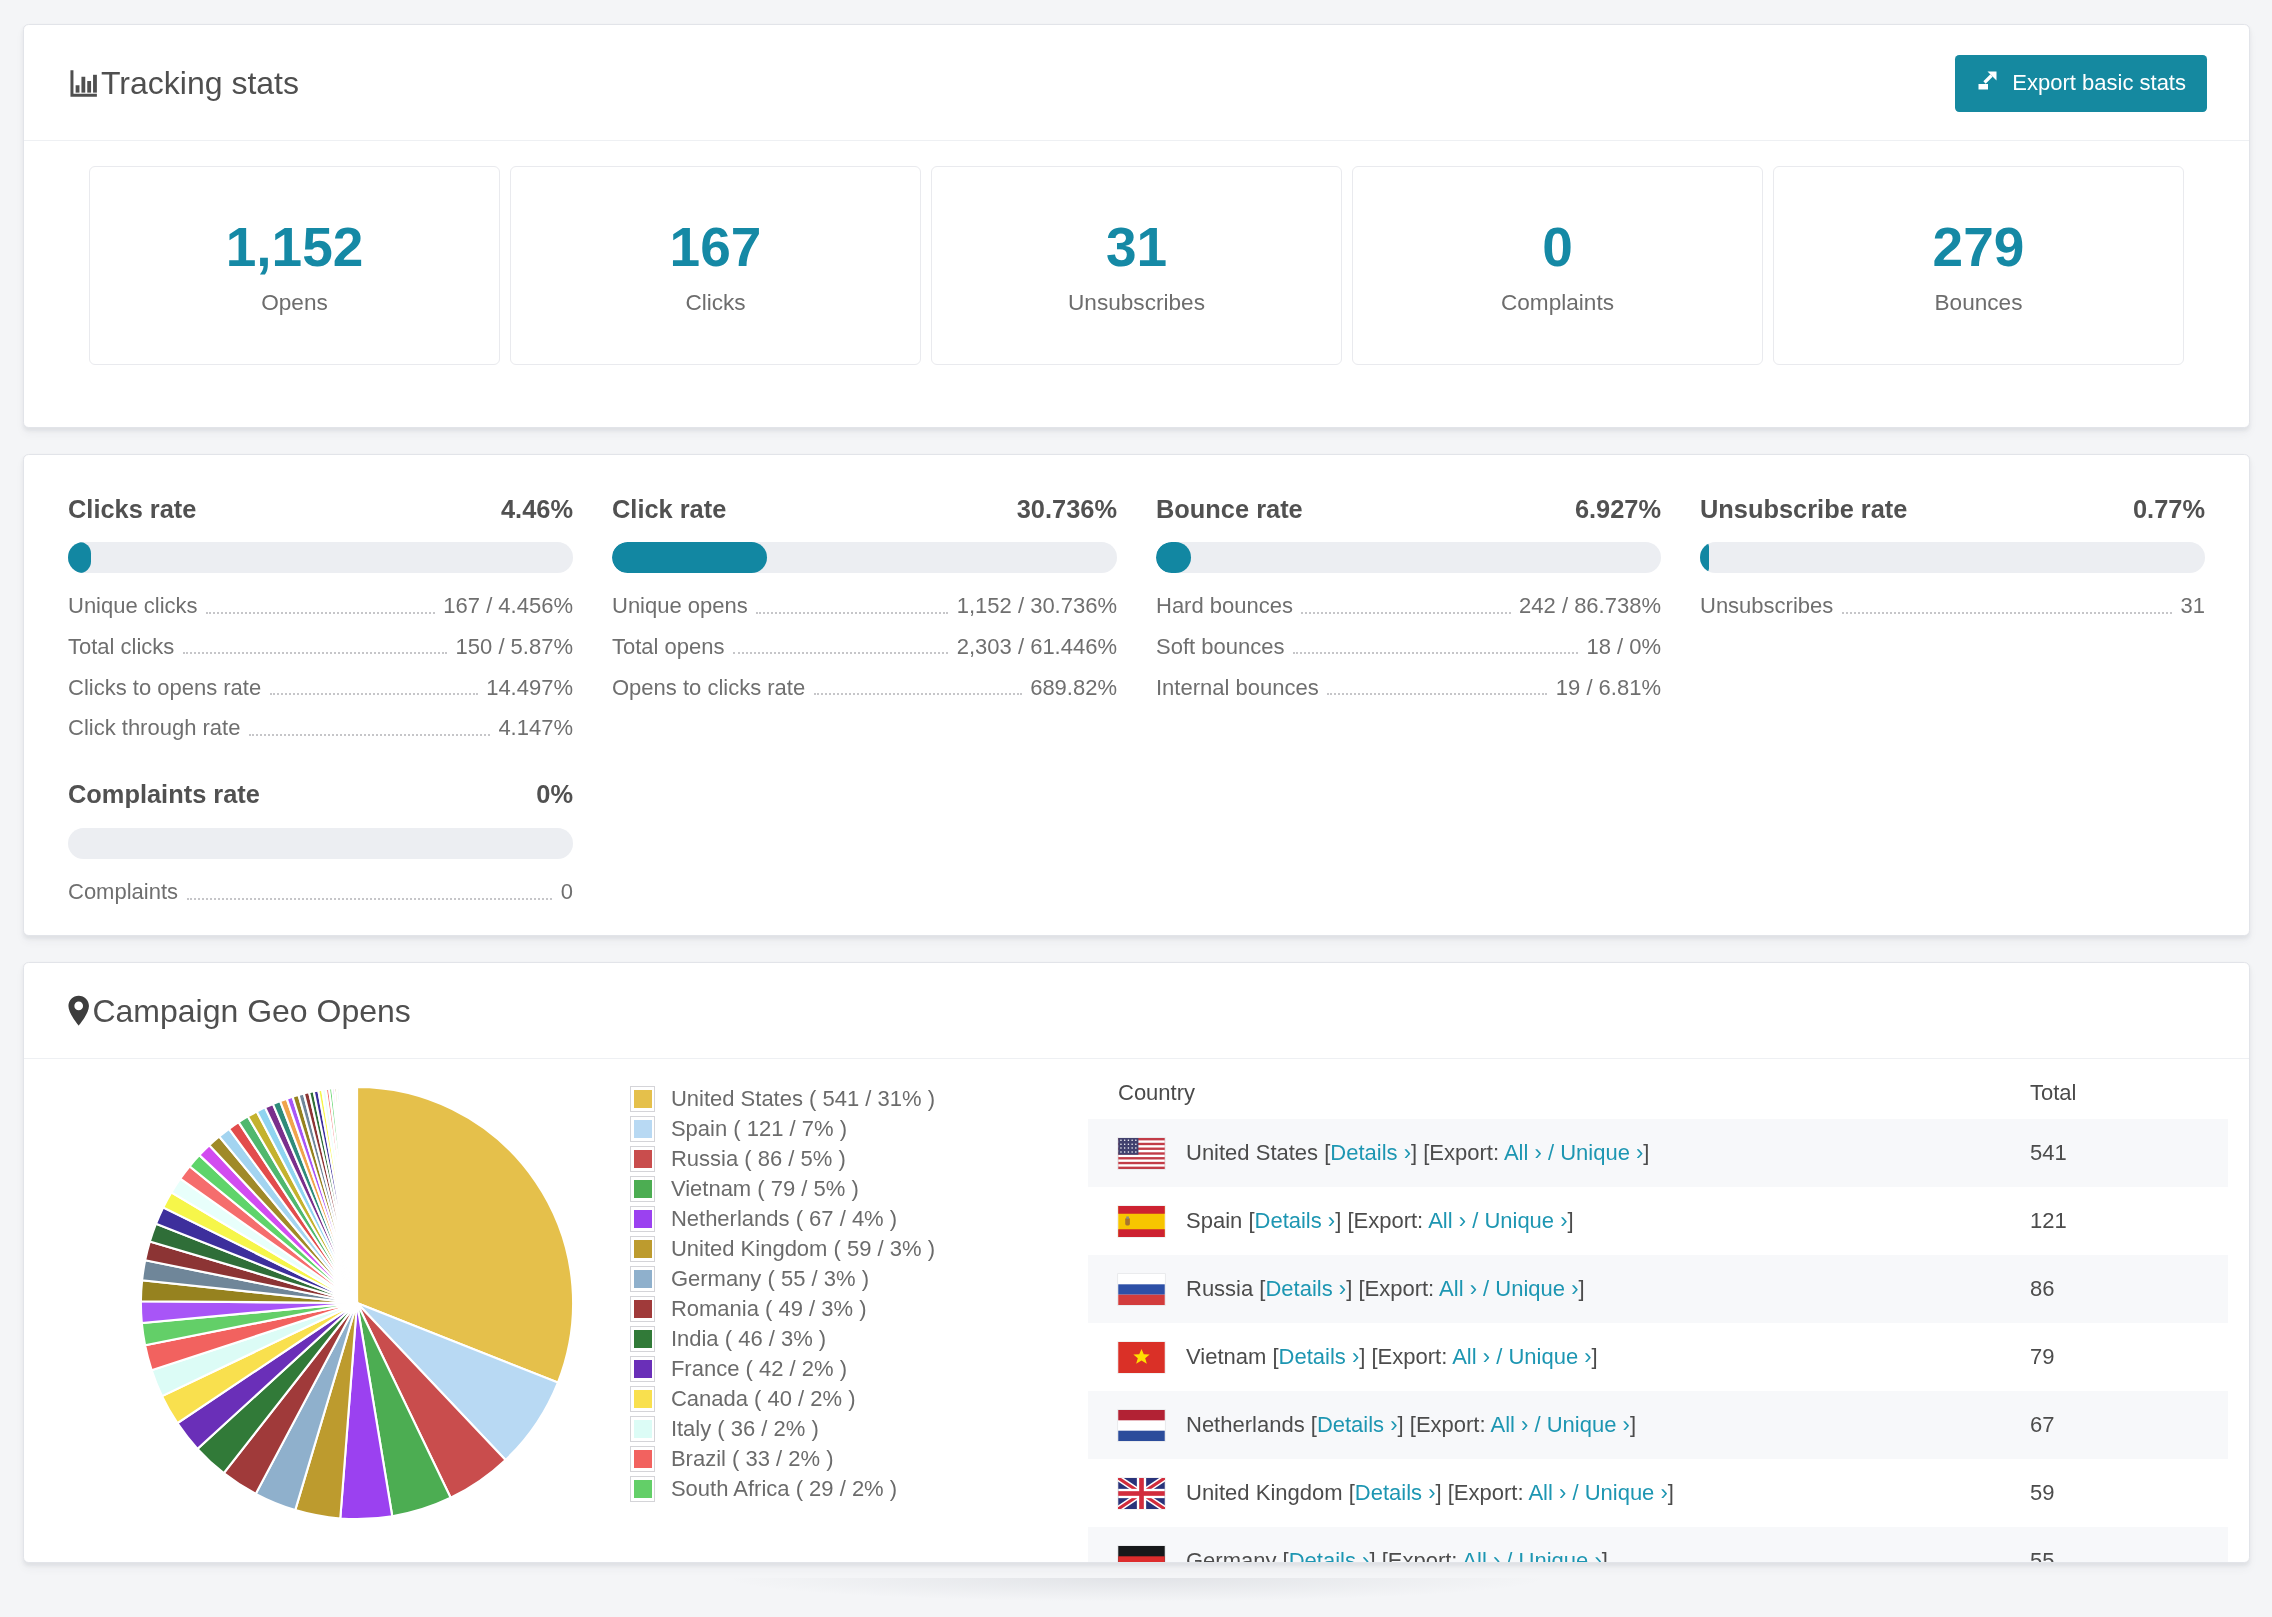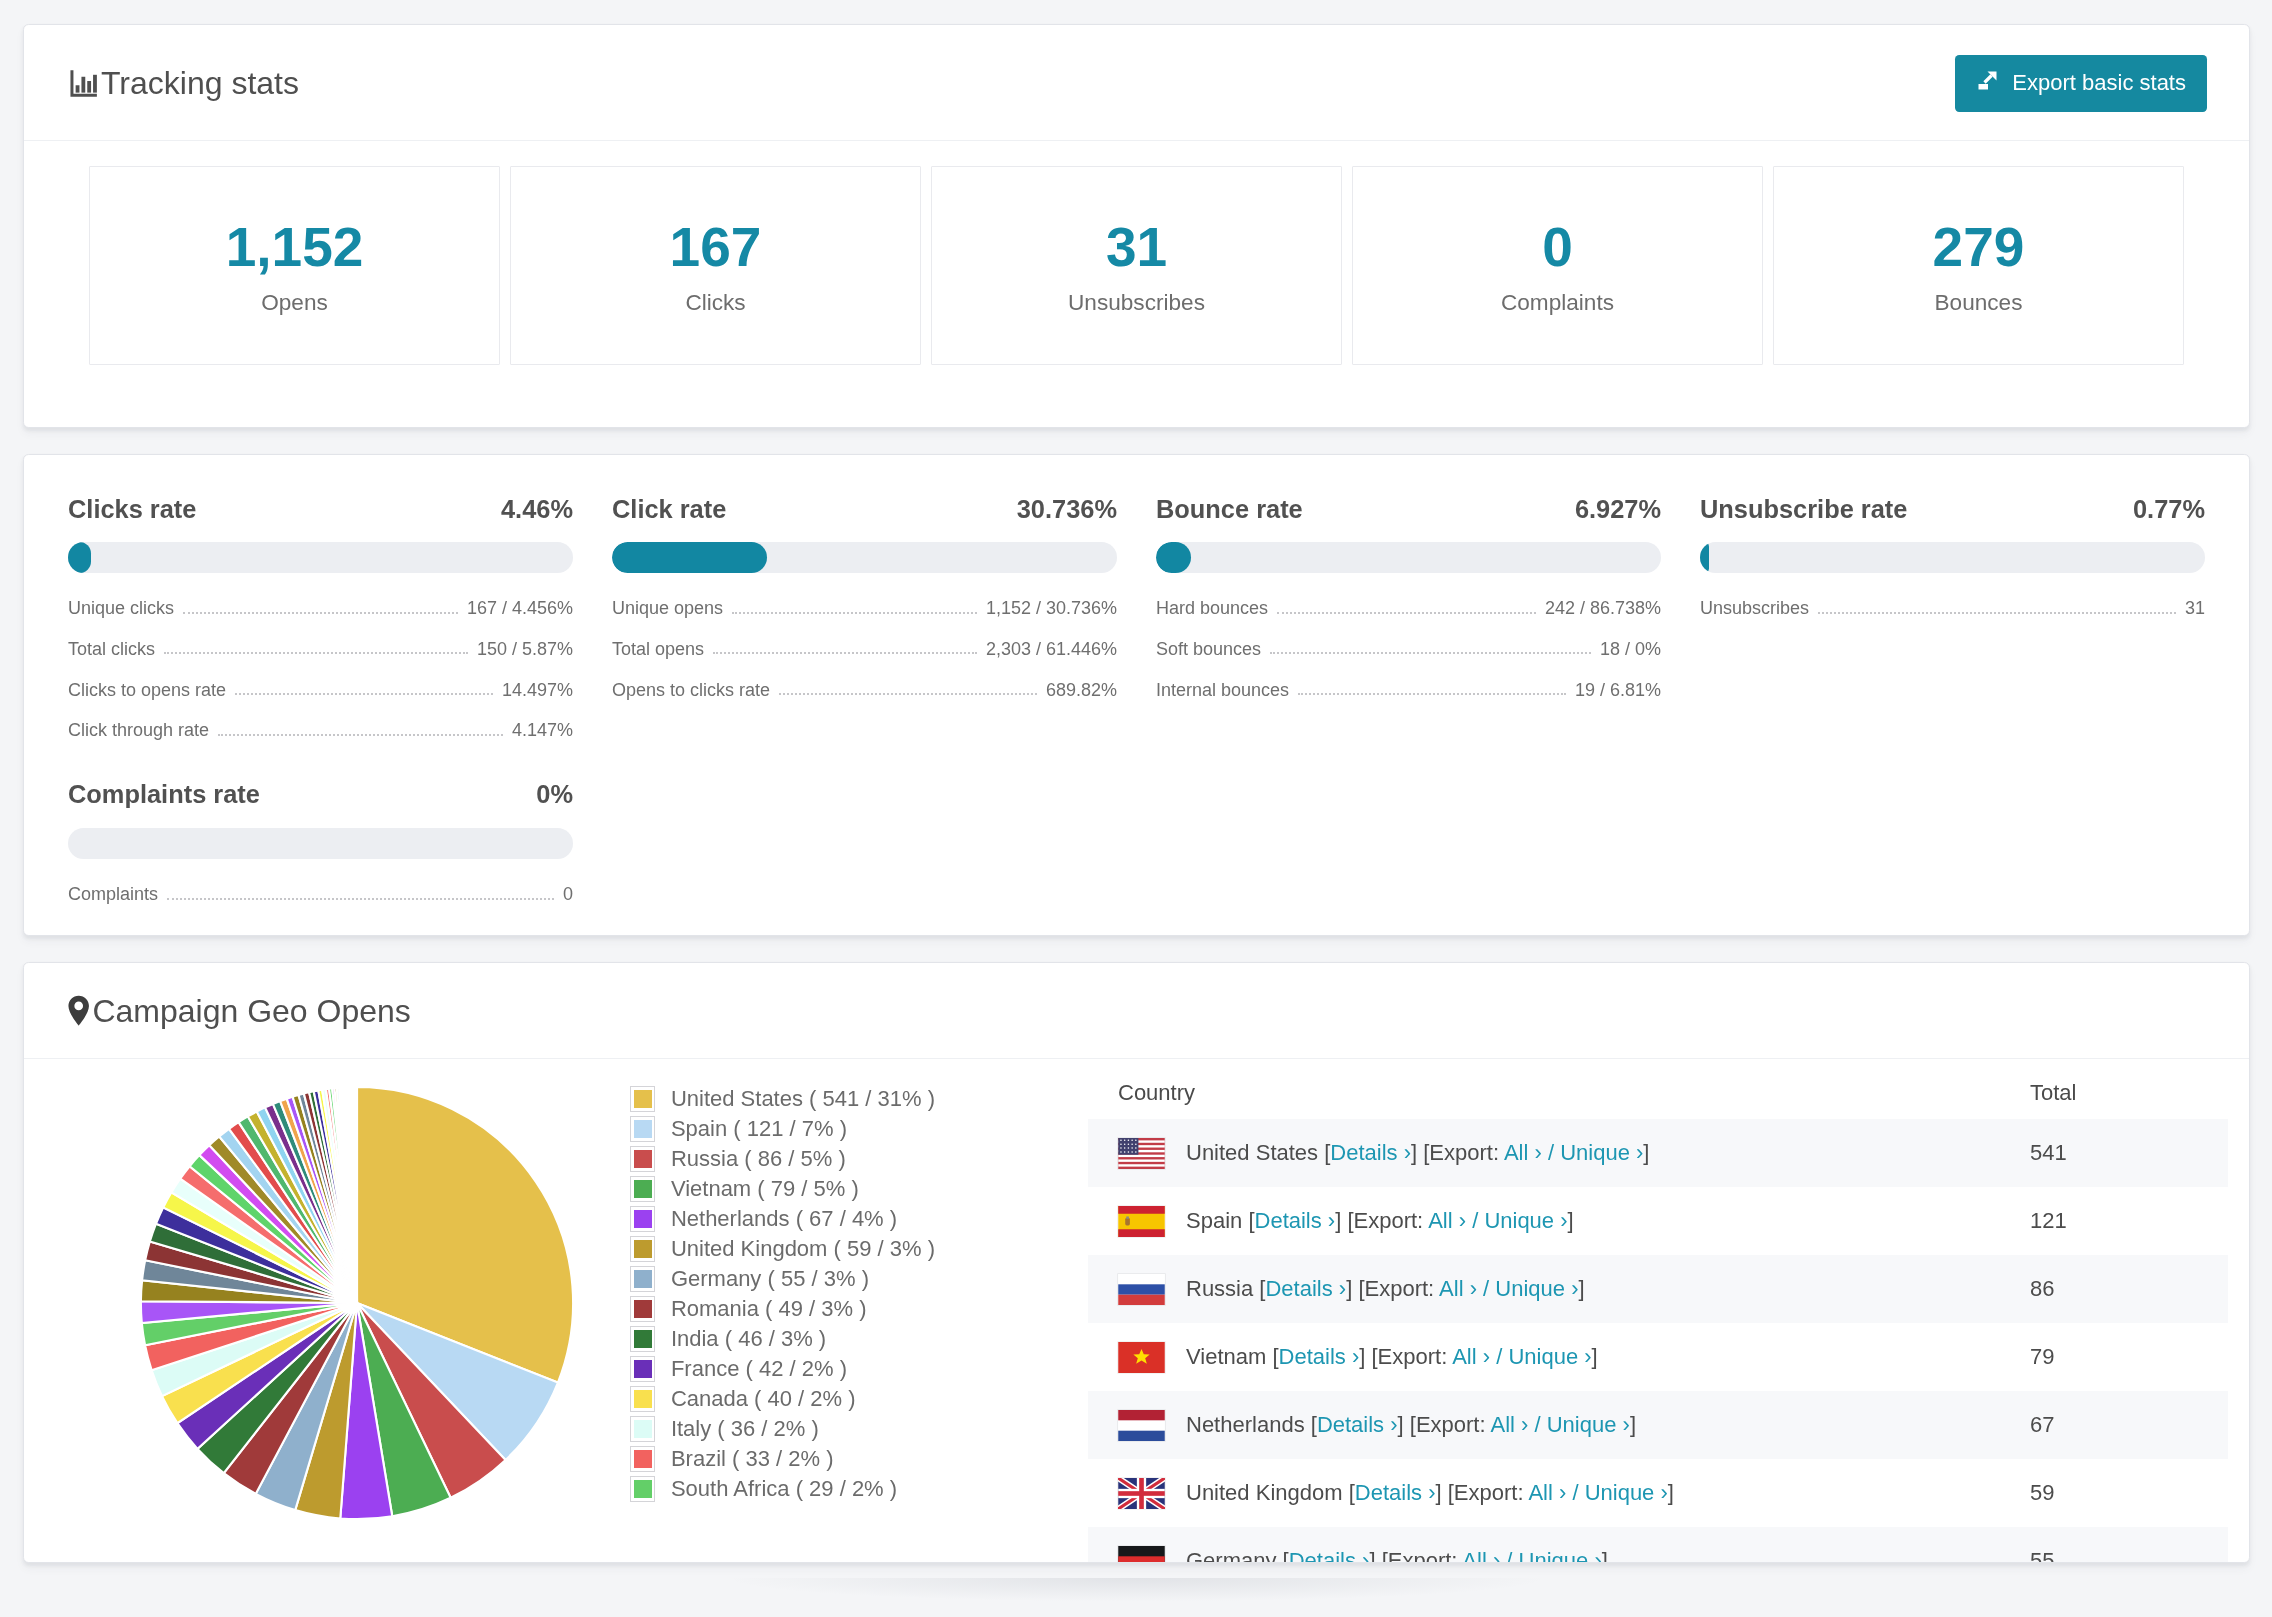--- a/index.html
+++ b/index.html
@@ -31,36 +31,36 @@
     display: flex; align-items: center; gap: 12.7px;
     background: #1589a0; color: #fff;
     font-size: 22px; font-family: inherit;
     padding: 13.4px 21px; border: none; border-radius: 4.2px; cursor: pointer;
   }
 
   
   #stat-tiles { display: flex; gap: 10px; margin: 25.4px 65px 62px; }
   .tile {
     flex: 1; height: 199px; background: #fff;
-    border: 1.4px solid #e9eaee; border-radius: 1px;
+    border: 1.4px solid #e9eaee; border-radius: 6px;
     display: flex; flex-direction: column; align-items: center; justify-content: center;
   }
   .tile .num { font-size: 55px; font-weight: 700; color: #1589a5; }
   .tile .lbl { font-size: 22.6px; color: #6d6d6d; margin-top: 11.3px; }
 
   
   #rates-card { padding: 40px 44px 30px; }
   #rates-grid { display: grid; grid-template-columns: repeat(4, 1fr); column-gap: 44px; row-gap: 41px; gap: 39px; }
   .rate-head { display: flex; justify-content: space-between; align-items: baseline;
                font-size: 25.4px; font-weight: 700; color: #515151; }
   .rate-bar { margin-top: 18.4px; height: 31px; border-radius: 15.5px; background: #eceef2; overflow: hidden; }
   .rate-fill { height: 100%; background: #1287a2; border-radius: 15.5px; }
   .rate-rows { margin-top: 18.4px; }
   .rate-row { display: flex; align-items: flex-end; margin-top: 12.7px; height: 28px;
-              font-size: 18px; color: #6f6f6f; white-space: nowrap; }
+              font-size: 22px; color: #6f6f6f; white-space: nowrap; }
   .leader { flex: 1; border-bottom: 2.1px dotted #c6c6c9; margin: 0 8.5px; position: relative; top: -5.6px; }
 
   
   #geo-card { height: 601px; overflow: hidden; }
   #geo-body { display: flex; align-items: flex-start; padding: 8.5px 21px 0 0; }
   #pie-wrap { margin: 10px 0 0 107px; flex: none; }
   #geo-legend { margin: 17px 0 0 47px; flex: none; width: 385px; }
   .lg-item { display: flex; align-items: center; gap: 15.5px; height: 30px;
              font-size: 22px; color: #6b6b6b; white-space: nowrap; }
   .lg-swatch { width: 25.4px; height: 25.4px; flex: none; border: 1.4px solid #d4d4d8; background: #fff; padding: 2.8px; }

